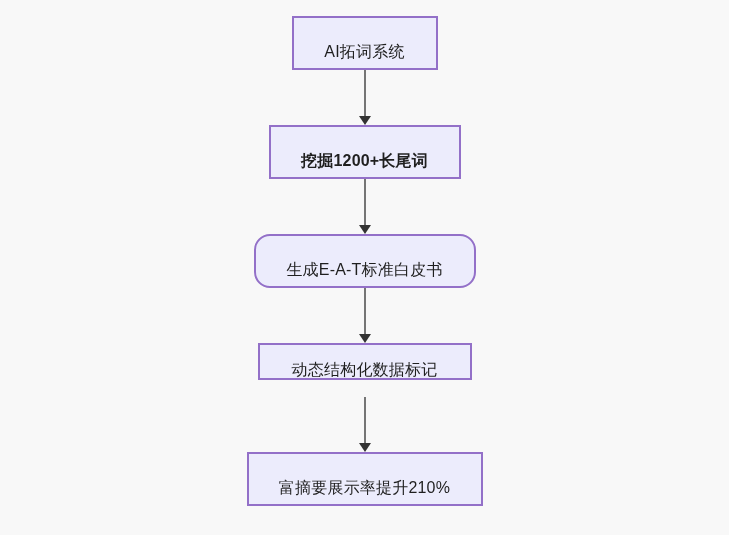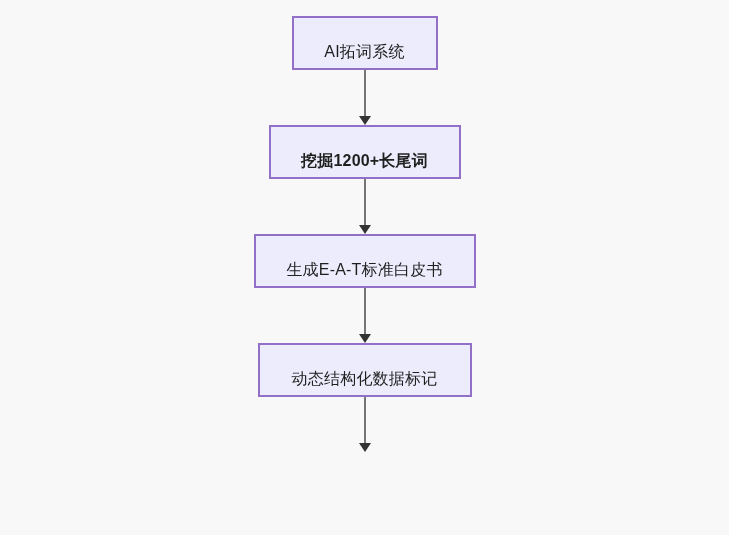--- a/index.html
+++ b/index.html
@@ -66,22 +66,22 @@
     width: 0;
     height: 0;
     border-left: 6px solid transparent;
     border-right: 6px solid transparent;
     border-top: 9px solid #333333;
   }
 
   
   #node-1 { top: 16px;  width: 146px; height: 54px; }
   #node-2 { top: 125px; width: 192px; height: 54px; font-weight: bold; }
-  #node-3 { top: 234px; width: 222px; height: 54px; }
-  #node-4 { top: 343px; width: 214px; height: 54px; }
+  #node-3 { top: 234px; width: 222px; height: 54px; border-radius: 16px; }
+  #node-4 { top: 343px; width: 214px; height: 37px; }
   #node-5 { top: 452px; width: 236px; height: 54px; }
 
   #conn-1 { top: 70px;  height: 55px; }
   #conn-2 { top: 179px; height: 55px; }
   #conn-3 { top: 288px; height: 55px; }
   #conn-4 { top: 397px; height: 55px; }
   .connector .line { height: calc(100% - 9px); }
 </style>
 </head>
 <body>
@@ -117,14 +117,17 @@
 
   <div class="node" id="node-4">
     <span class="node-label">动态结构化数据标记</span>
   </div>
 
   <div class="connector" id="conn-4">
     <div class="line"></div>
     <div class="head"></div>
   </div>
 
+  <div class="node" id="node-5">
+    <span class="node-label">富摘要展示率提升210%</span>
+  </div>
 
 </div>
 
 </body></html>

